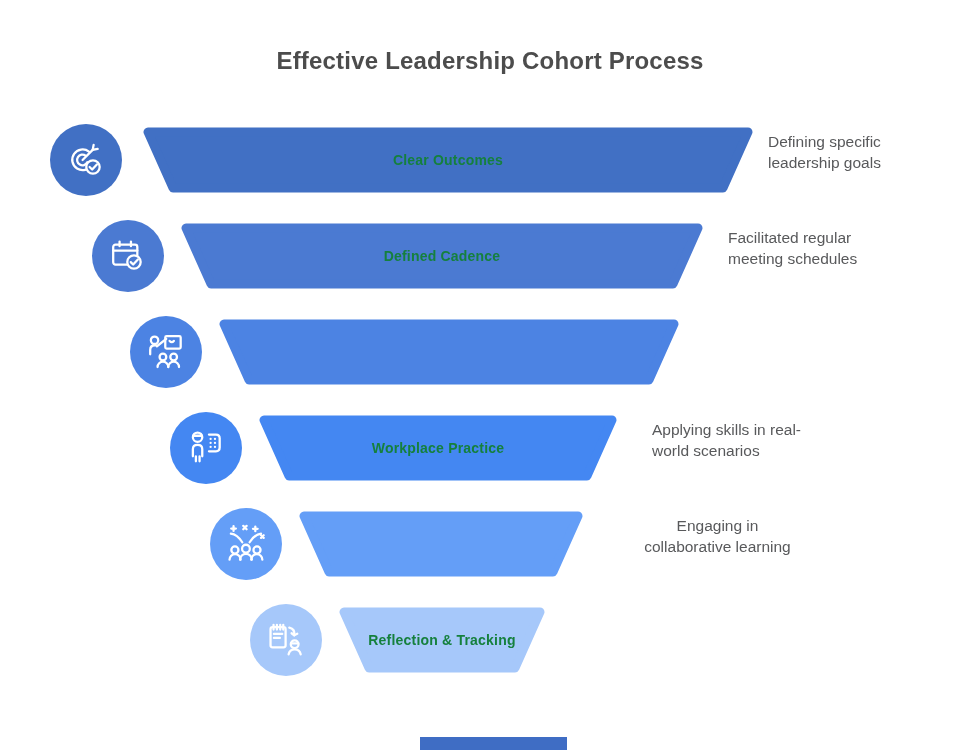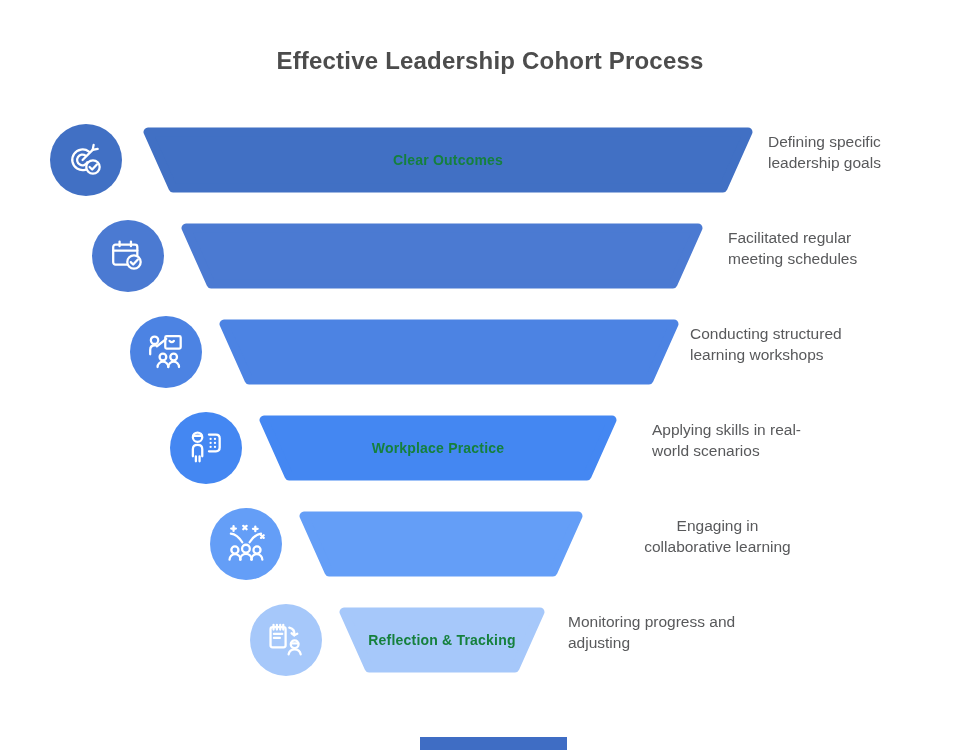--- a/index.html
+++ b/index.html
@@ -61,42 +61,41 @@
       <rect x="10" y="15" width="36" height="30" rx="3.5"></rect>
       <path d="M19.5 10.5 v7 M36.5 10.5 v7"></path>
       <path d="M10 24 H46"></path>
       <circle cx="41" cy="41" r="10" fill="#4b7ad2"></circle>
       <path d="M36.2 41.2 l3.6 3.6 l7 -7.4"></path>
     </g>
   </svg>
   <svg class="trap t1" width="524" height="66">
     <path d="M6 5 L518 5 L493 61 L31 61 Z" stroke-width="9" stroke-linejoin="round" fill="#4b7ad2" stroke="#4b7ad2"></path>
   </svg>
+  <div class="label l1">Defined Cadence</div>
   <div class="desc d1">Facilitated regular
 meeting schedules</div>
 
   <svg class="badge b2" width="72" height="72" viewBox="0 0 72 72">
     <circle cx="36" cy="36" r="36" fill="#4c83e3"></circle>
     <g transform="translate(14.5 14.5) scale(0.67)" fill="none" stroke="#ffffff" stroke-width="3.4" stroke-linecap="round" stroke-linejoin="round">
       <circle cx="15" cy="14.5" r="5.5"></circle>
       <path d="M8.5 35.5 v-6.5 q0 -7 7 -7 h1.5"></path>
       <path d="M18.5 23.5 L32.5 12.5"></path>
       <rect x="31" y="8.5" width="23" height="18.5" rx="2"></rect>
       <path d="M37.5 15.5 c2 2.3 4.3 2.3 6.3 0"></path>
       <circle cx="27.5" cy="39.5" r="5"></circle>
       <circle cx="43.5" cy="39.5" r="5"></circle>
       <path d="M19.5 54.5 a8 8 0 0 1 16 0"></path>
       <path d="M35.5 54.5 a8 8 0 0 1 16 0"></path>
     </g>
   </svg>
   <svg class="trap t2" width="462" height="66">
     <path d="M6 5 L456 5 L431 61 L31 61 Z" stroke-width="9" stroke-linejoin="round" fill="#4c83e3" stroke="#4c83e3"></path>
   </svg>
-  <div class="desc d2">Conducting structured
-learning workshops</div>
 
   <svg class="badge b3" width="72" height="72" viewBox="0 0 72 72">
     <circle cx="36" cy="36" r="36" fill="#4487f2"></circle>
     <g transform="translate(14.5 14.5) scale(0.67)" fill="none" stroke="#ffffff" stroke-width="3.4" stroke-linecap="round" stroke-linejoin="round">
       <circle cx="19.5" cy="16" r="7"></circle>
       <path d="M13 13.8 h13"></path>
       <path d="M12.5 44.5 V34 q0 -6.5 7 -6.5 t7 6.5 v10.5"></path>
       <path d="M17 44.5 v7.5 M22.5 44.5 v7.5"></path>
       <path d="M36.5 37 h10.5 q5.5 0 5.5 -5.5 v-14 q0 -5.5 -5.5 -5.5 h-10.5"></path>
       <g fill="#ffffff" stroke="none">
@@ -149,20 +148,18 @@
       <path d="M44.3 25 l-3.9 -3 M44.3 25 l4.6 -2.2"></path>
       <circle cx="45" cy="38.5" r="5.8"></circle>
       <path d="M39.6 37 h10.8"></path>
       <path d="M36 53.5 a9.2 9.2 0 0 1 18 0"></path>
     </g>
   </svg>
   <svg class="trap t5" width="208" height="66">
     <path d="M6 5 L202 5 L177 61 L31 61 Z" stroke-width="9" stroke-linejoin="round" fill="#a6c8fa" stroke="#a6c8fa"></path>
   </svg>
   <div class="label l5">Reflection &amp; Tracking</div>
-  <div class="desc d5">Monitoring progress and
-adjusting</div>
 
   <svg id="bottom-sliver" width="147" height="13">
     <rect width="147" height="13" fill="#3f6dc4"></rect>
   </svg>
 
 </div>
 
 </body></html>

